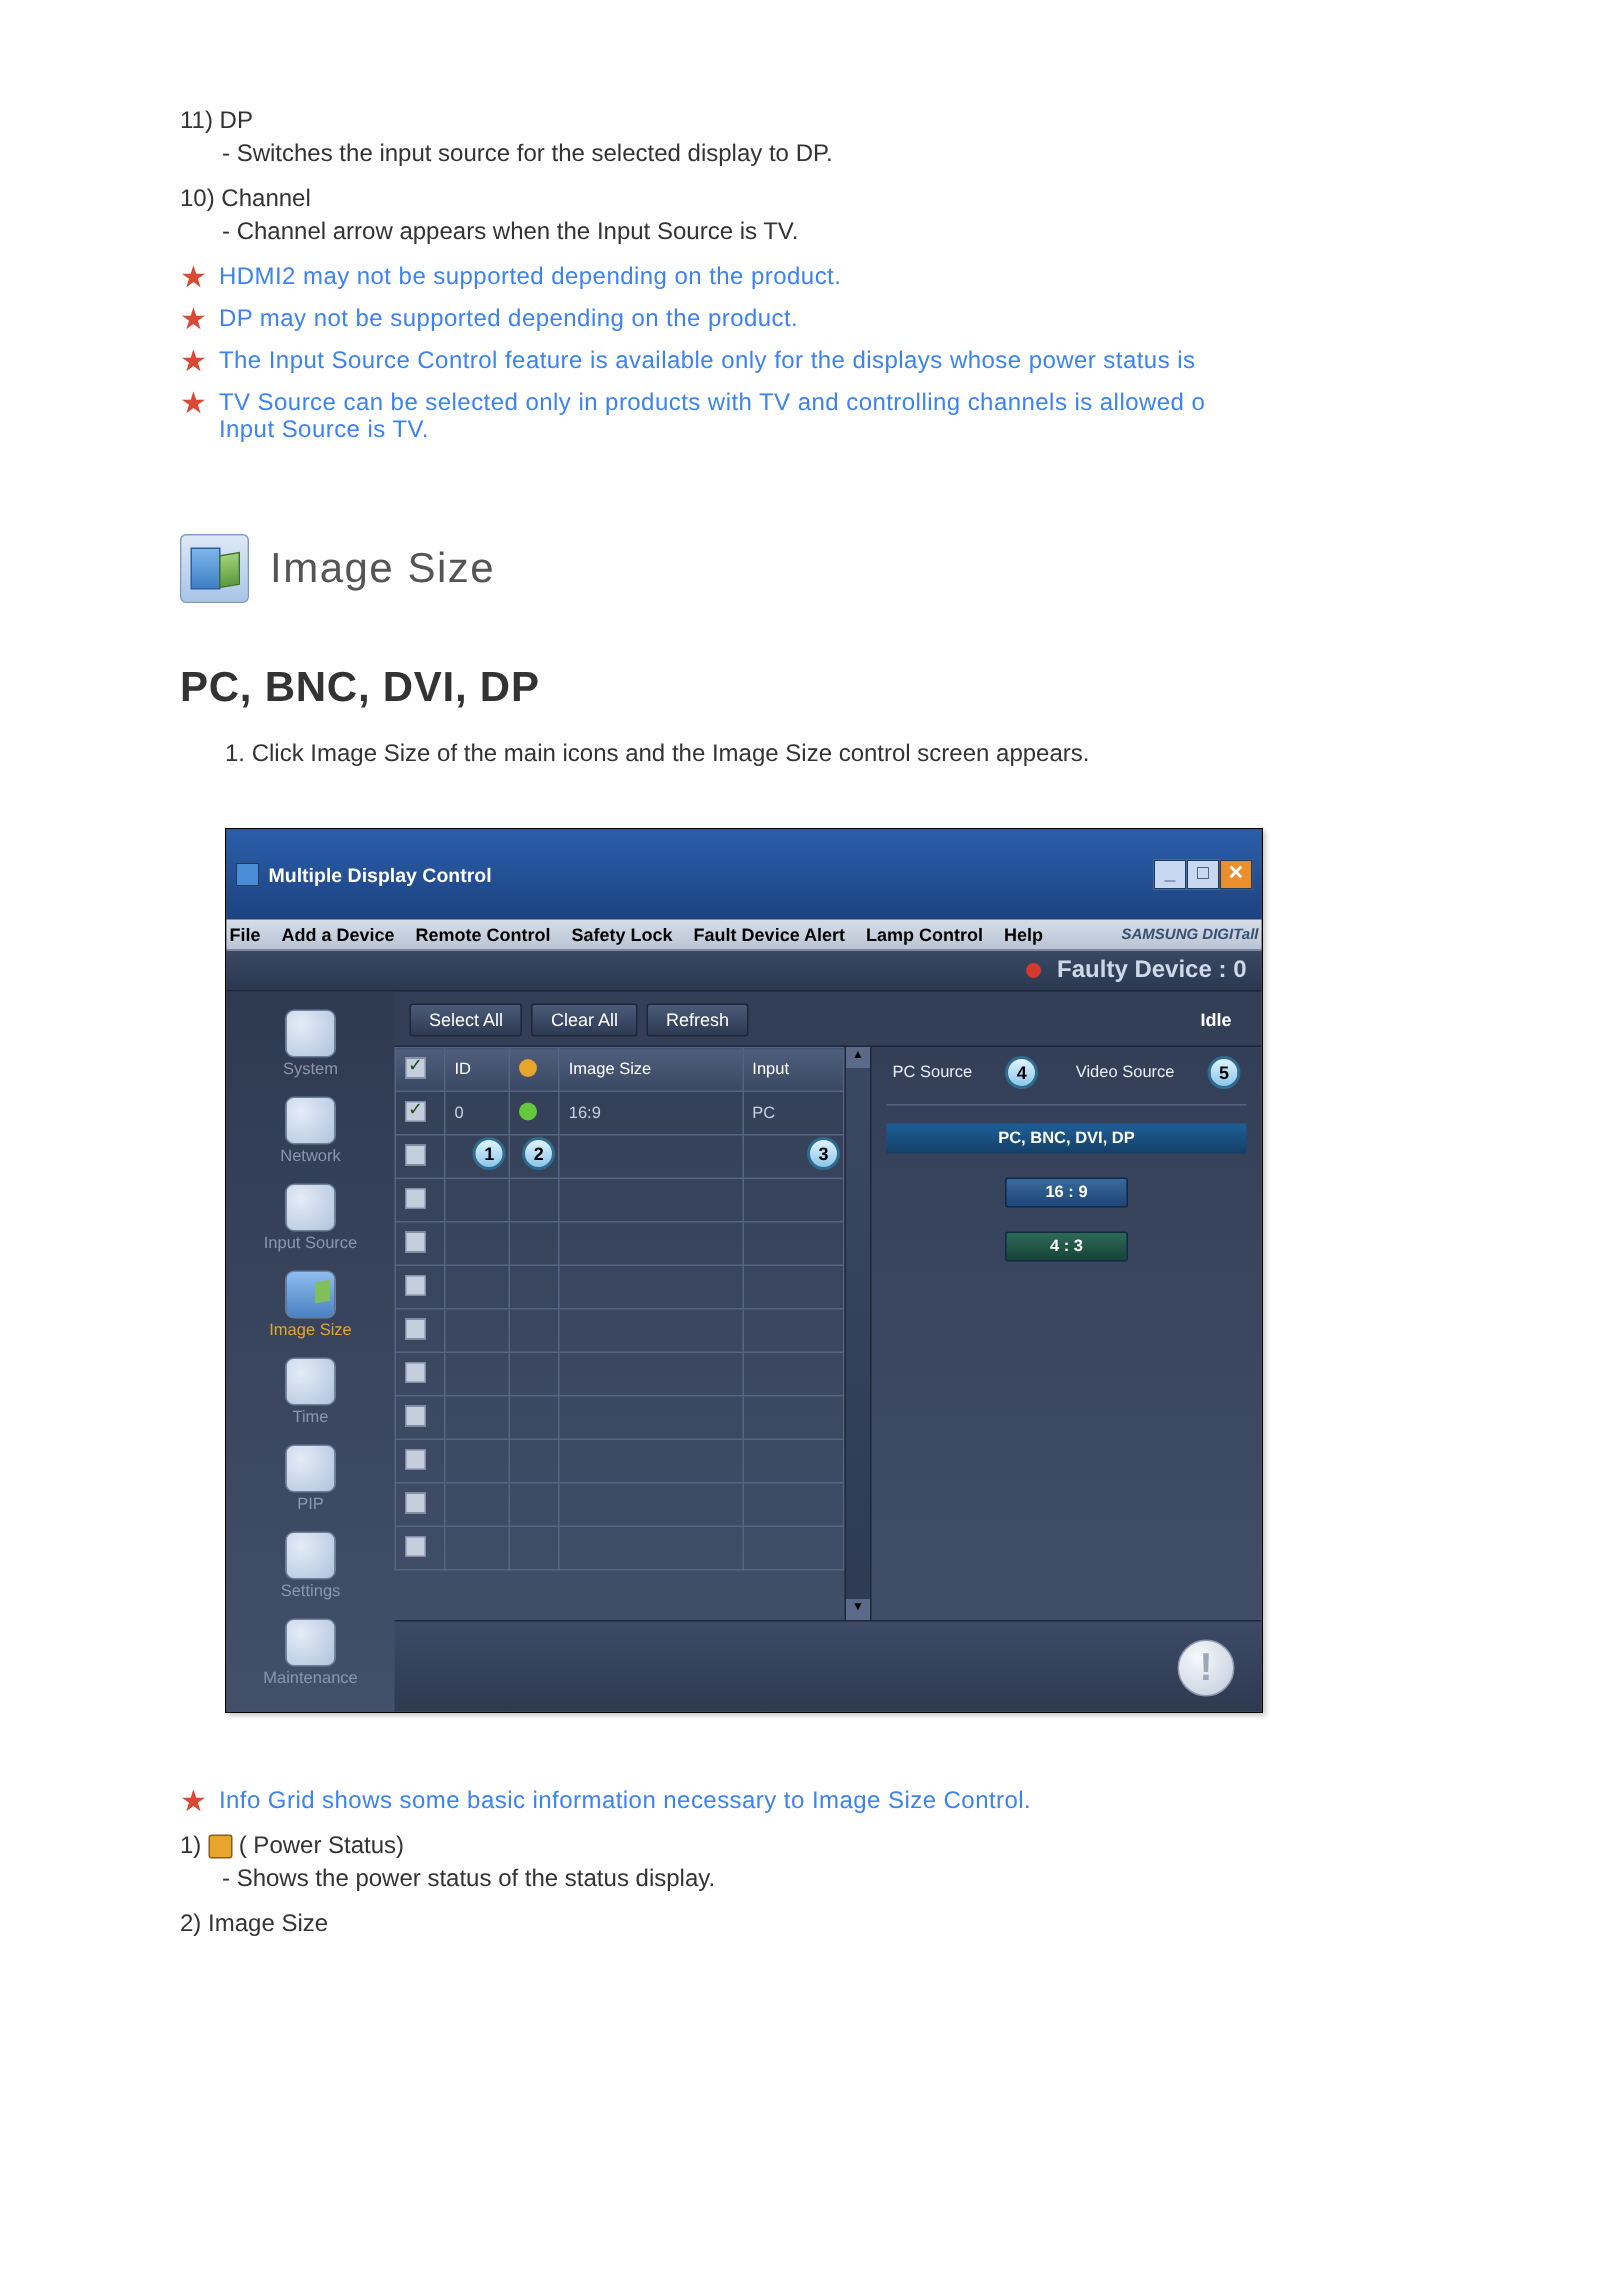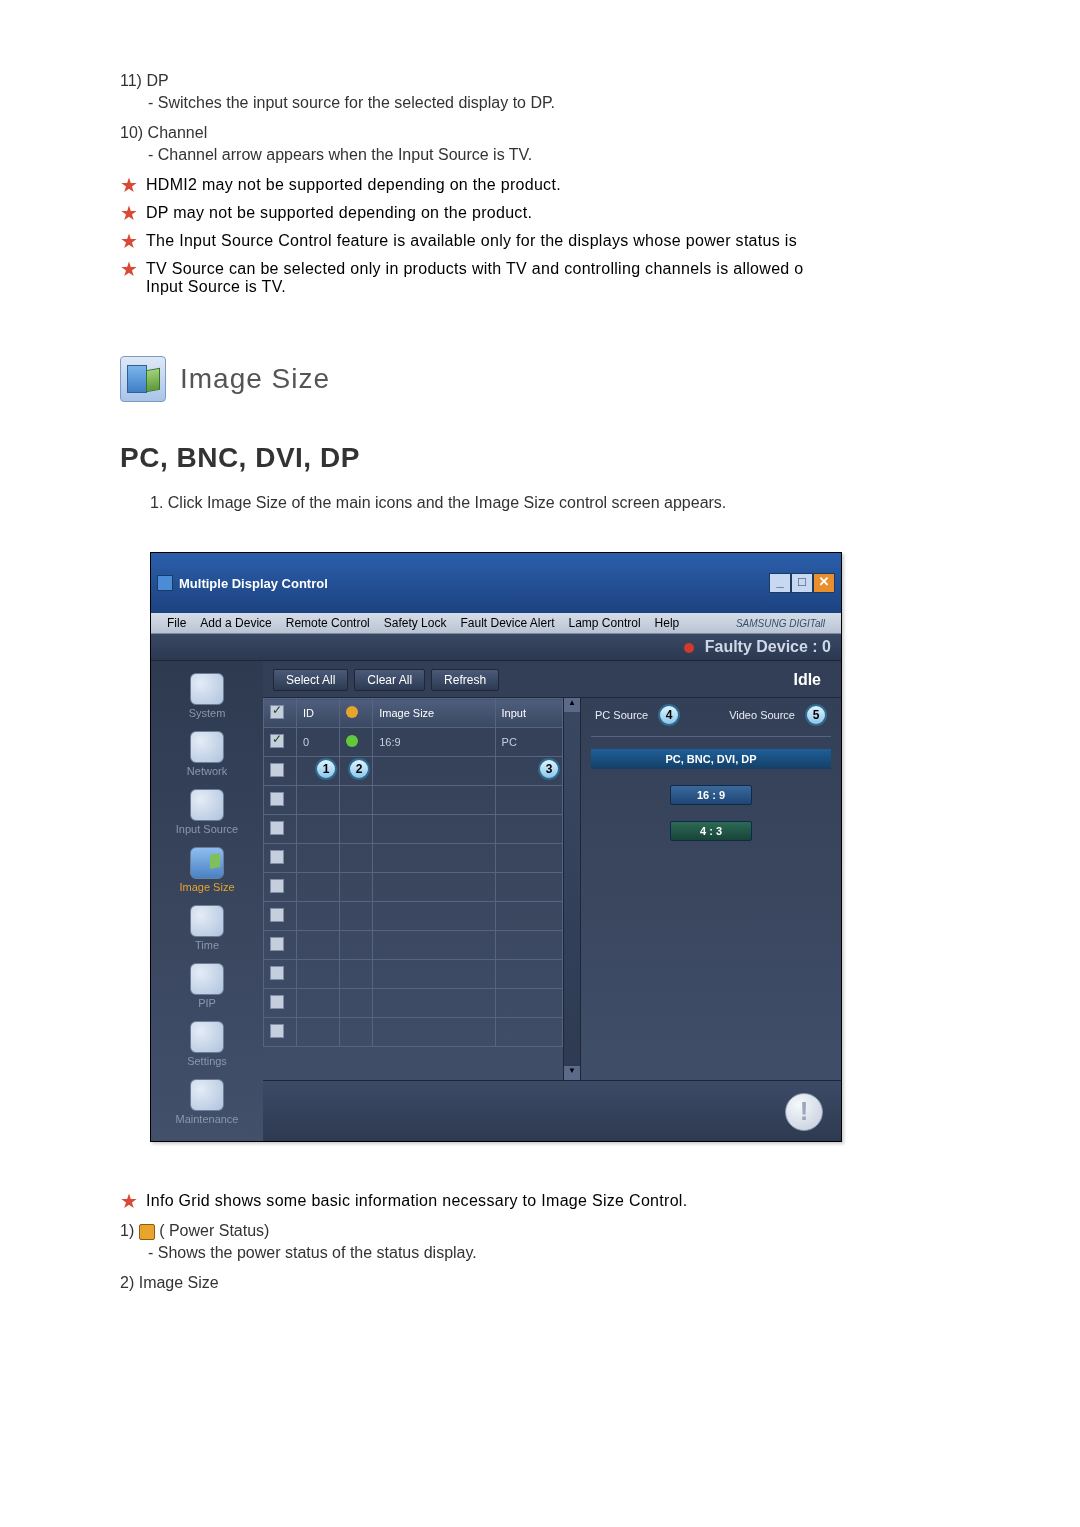--- a/index.html
+++ b/index.html
@@ -12,21 +12,21 @@
   }
   .list-item { margin: 12px 0; }
   .list-item .sub { margin-left: 28px; margin-top: 4px; }
   .note { display: flex; align-items: flex-start; gap: 8px; margin: 10px 0; }
   .note-star {
     color: #d94a36;
     font-size: 20px;
     line-height: 18px;
     min-width: 16px;
   }
-  .note-text { letter-spacing: 0.3px; color: #000000; }
+  .note-text { letter-spacing: 0.3px; color: #3b82f6; }
   .section-icon-row { display: flex; align-items: center; gap: 14px; margin-top: 60px; }
   .section-icon {
     width: 44px; height: 44px;
     background: linear-gradient(#dfe9f6,#a8c4e8);
     border: 1px solid #7a9bc4;
     border-radius: 4px;
     position: relative;
   }
   .section-icon::before {
     content:"";
@@ -73,24 +73,24 @@
     text-align:center; line-height:16px;
     font-weight:bold;
     border:1px solid #1b3b63;
   }
   .win-min { background: #c7d8f0; color:#1b3b63; }
   .win-max { background: #c7d8f0; color:#1b3b63; }
   .win-close { background: #e98f2e; color:#fff; }
   .menubar {
     background: linear-gradient(#d6dde8,#b9c4d4);
     color:#000;
-    padding: 3px 16px;
+    padding: 3px 2px;
     font-size: 12px;
     border-bottom:1px solid #7f8a9c;
-    display:flex; justify-content:space-between; align-items:center;
+    display:flex; justify-content:space-between; align-items:center;font-weight:bold;
   }
   .menubar-left { display:flex; gap:14px; }
   .brand { font-style: italic; font-size: 10px; color:#37506e; }
   .faulty-bar {
     background: linear-gradient(#394863,#2b3850);
     text-align: right;
     padding: 4px 10px;
     border-bottom:1px solid #1e2637;
     font-weight:bold;
     font-size:16px;
@@ -120,21 +120,21 @@
   }
   .btn-group { display:flex; gap:6px; }
   .tb-btn {
     background: linear-gradient(#4a5a78,#2d3a52);
     border:1px solid #1e2637;
     color:#fff;
     font-size:12px;
     padding: 3px 12px;
     border-radius:2px;
   }
-  .idle-label { font-weight:bold; color:#fff; font-size:16px; padding-right:6px; }
+  .idle-label { font-weight:bold; color:#fff; font-size:12px; padding-right:6px; }
   .content-row { display:flex; flex:1; }
   .table-wrap { flex:1; position:relative; }
   table.data {
     width: 100%;
     border-collapse: collapse;
     font-size: 11px;
     color:#c6d0e2;
     padding-left:16px;
   }
   table.data th, table.data td {
@@ -170,21 +170,21 @@
   .right-panel {
     width: 240px;
     padding: 0 10px 10px 10px;
     border-left:1px solid #1e2637;
   }
   .source-row {
     display:flex; justify-content:space-between; align-items:center;
     padding: 6px 4px 10px 4px;
     border-bottom:1px solid #566482;
   }
-  .source-lbl { color:#e8edf6; font-size:11px; display:flex; align-items:center; gap:10px; }
+  .source-lbl { color:#e8edf6; font-size:11px; display:flex; align-items:center; gap:22px; }
   .num-bubble {
     width:18px; height:18px; border-radius:50%;
     background: linear-gradient(#dff4ff,#8cc6ea);
     border:2px solid #2f6a8f;
     color:#000; font-weight:bold; font-size:12px;
     display:inline-flex; align-items:center; justify-content:center;
   }
   .cat-header {
     background: linear-gradient(#1e5f98,#143f66);
     text-align:center; color:#fff; font-weight:bold;

